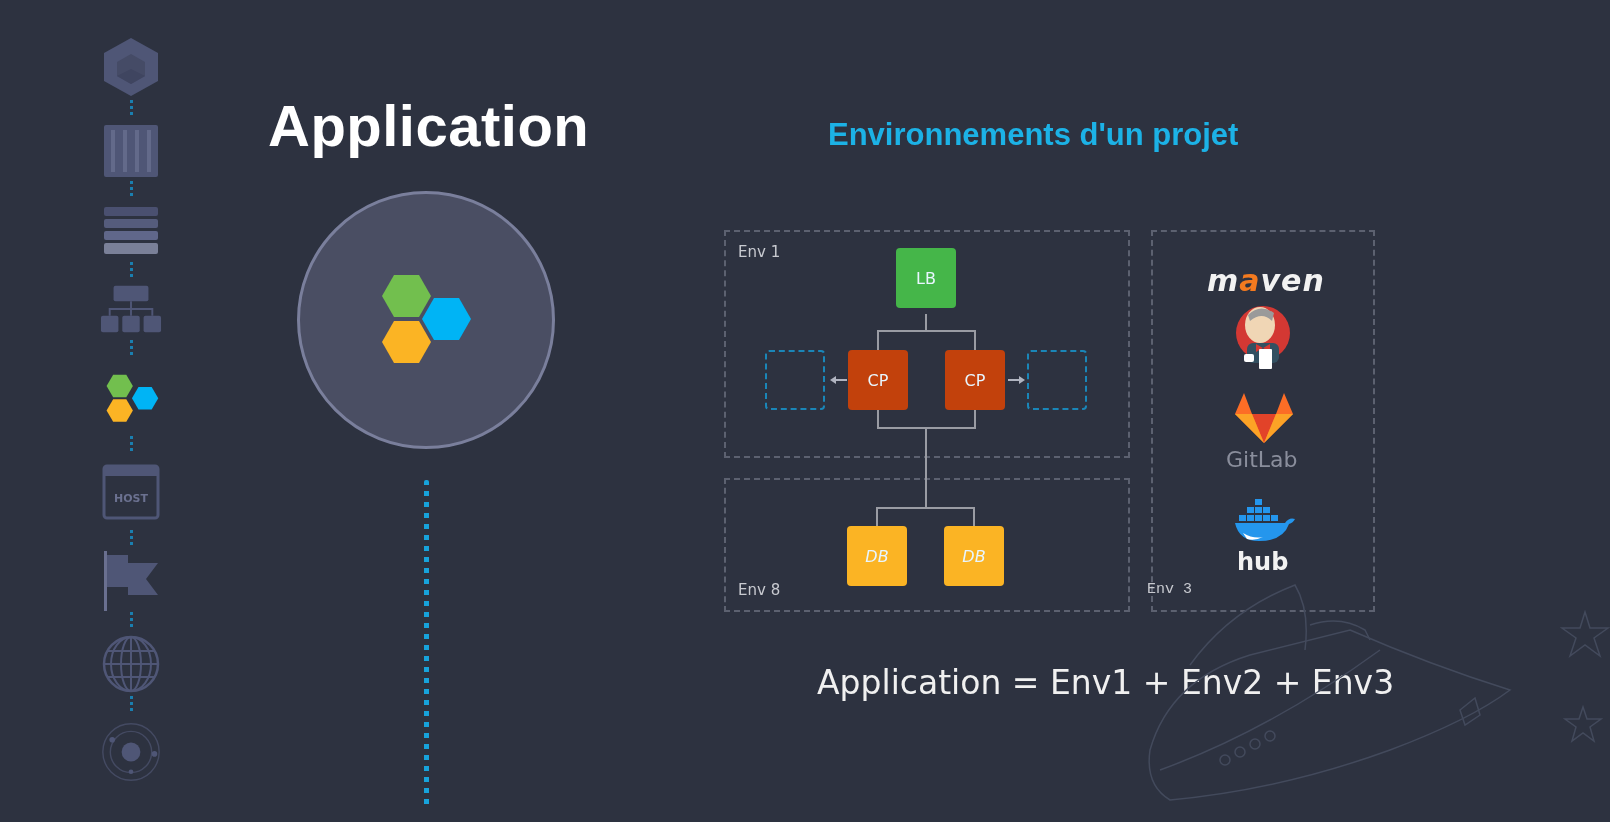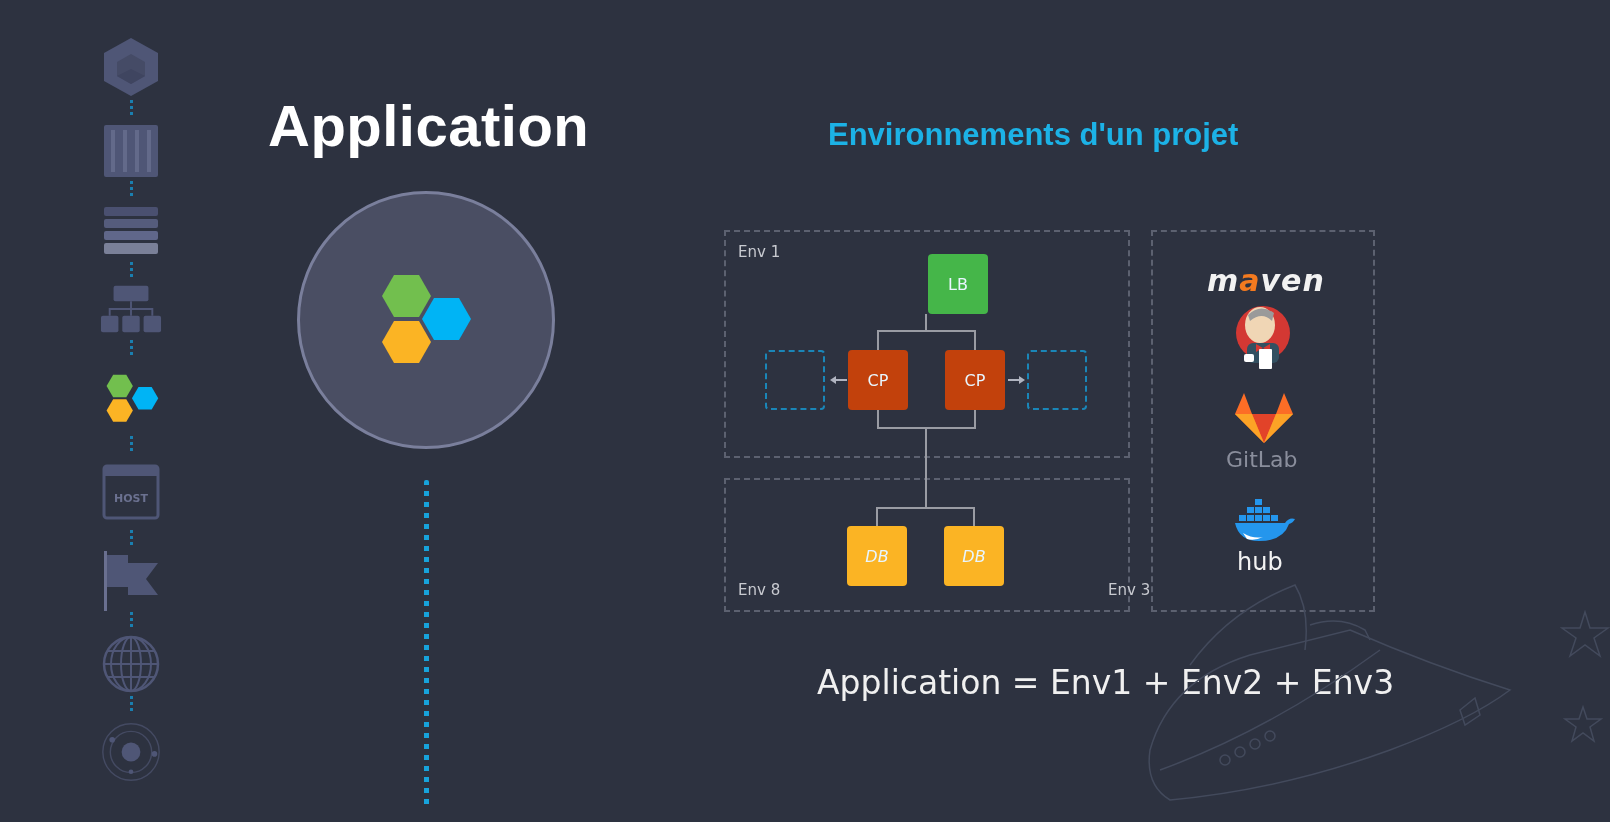--- a/index.html
+++ b/index.html
@@ -142,35 +142,35 @@
 
 <div>
 
   <div class="env-box" style="left:724px;top:230px;width:406px;height:228px;"></div>
   <div class="env-label" style="left:738px;top:243px;">Env 1</div>
 
   <div class="env-box" style="left:724px;top:478px;width:406px;height:134px;"></div>
   <div class="env-label" style="left:738px;top:581px;">Env 8</div>
 
   <div class="env-box" style="left:1151px;top:230px;width:224px;height:382px;"></div>
-  <div class="env-label" style="left:1108px;top:581px;">Env 3</div>
+  <div class="env-label" style="left:1147px;top:581px;font-family:Liberation Mono, monospace;">Env 3</div>
 
   <div class="wire" style="left:925px;top:314px;width:2px;height:17px;"></div>
   <div class="wire" style="left:877px;top:330px;width:99px;height:2px;"></div>
   <div class="wire" style="left:877px;top:330px;width:2px;height:22px;"></div>
   <div class="wire" style="left:974px;top:330px;width:2px;height:22px;"></div>
   <div class="wire" style="left:877px;top:410px;width:2px;height:18px;"></div>
   <div class="wire" style="left:974px;top:410px;width:2px;height:18px;"></div>
   <div class="wire" style="left:877px;top:427px;width:99px;height:2px;"></div>
   <div class="wire" style="left:925px;top:427px;width:2px;height:81px;"></div>
   <div class="wire" style="left:876px;top:507px;width:99px;height:2px;"></div>
   <div class="wire" style="left:876px;top:507px;width:2px;height:20px;"></div>
   <div class="wire" style="left:973px;top:507px;width:2px;height:20px;"></div>
 
-  <div class="node lb" style="left:896px;top:254px;margin-left:32px;">LB</div>
+  <div class="node lb" style="left:896px;top:248px;">LB</div>
   <div class="node cp" style="left:848px;top:350px;">CP</div>
   <div class="node cp" style="left:945px;top:350px;">CP</div>
   <div class="node db" style="left:847px;top:526px;">DB</div>
   <div class="node db" style="left:944px;top:526px;">DB</div>
 
   <div class="ghost" style="left:765px;top:350px;"></div>
   <div class="ghost" style="left:1027px;top:350px;"></div>
   <svg class="abs" style="left:830px;top:374px;" width="18" height="12">
     <line x1="4" y1="6" x2="17" y2="6" stroke="#b0b4c0" stroke-width="2"></line>
     <polygon points="0,6 6,2 6,10" fill="#b0b4c0"></polygon>
@@ -207,21 +207,21 @@
     <rect x="22" y="10" width="7" height="6" fill="#2496ed"></rect>
     <rect x="30" y="10" width="7" height="6" fill="#2496ed"></rect>
     <rect x="6" y="18" width="7" height="6" fill="#2496ed"></rect>
     <rect x="14" y="18" width="7" height="6" fill="#2496ed"></rect>
     <rect x="22" y="18" width="7" height="6" fill="#2496ed"></rect>
     <rect x="30" y="18" width="7" height="6" fill="#2496ed"></rect>
     <rect x="38" y="18" width="7" height="6" fill="#2496ed"></rect>
     <path d="M2 26 H52 Q56 20 62 22 Q60 26 56 27 Q50 44 26 44 Q6 44 2 26 Z" fill="#2496ed"></path>
     <path d="M10 36 Q20 42 30 40 Q22 44 14 42 Z" fill="#ffffff"></path>
   </svg>
-  <div class="tool-label abs" style="left:1237px;top:548px;font-size:24px;font-weight:normal;color:#f2f2f2;">hub</div>
+  <div class="tool-label abs" style="left:1237px;top:548px;font-size:24px;font-weight:bold;color:#f2f2f2;">hub</div>
 
   <div class="formula">Application = Env1 + Env2 + Env3</div>
 </div>
 
 <svg class="abs" style="left:1130px;top:570px;" width="480" height="252" viewBox="0 0 480 252">
   <g fill="none" stroke="#434a5c" stroke-width="1.5">
     <path d="M20 180 Q40 110 120 85 L220 60 Q300 95 380 120 Q340 150 260 180 Q150 220 40 230 Q15 215 20 180 Z"></path>
     <path d="M60 95 Q100 40 165 15 Q180 40 175 80"></path>
     <path d="M30 200 Q140 160 250 80"></path>
     <path d="M180 55 Q210 45 235 60 L240 70"></path>

